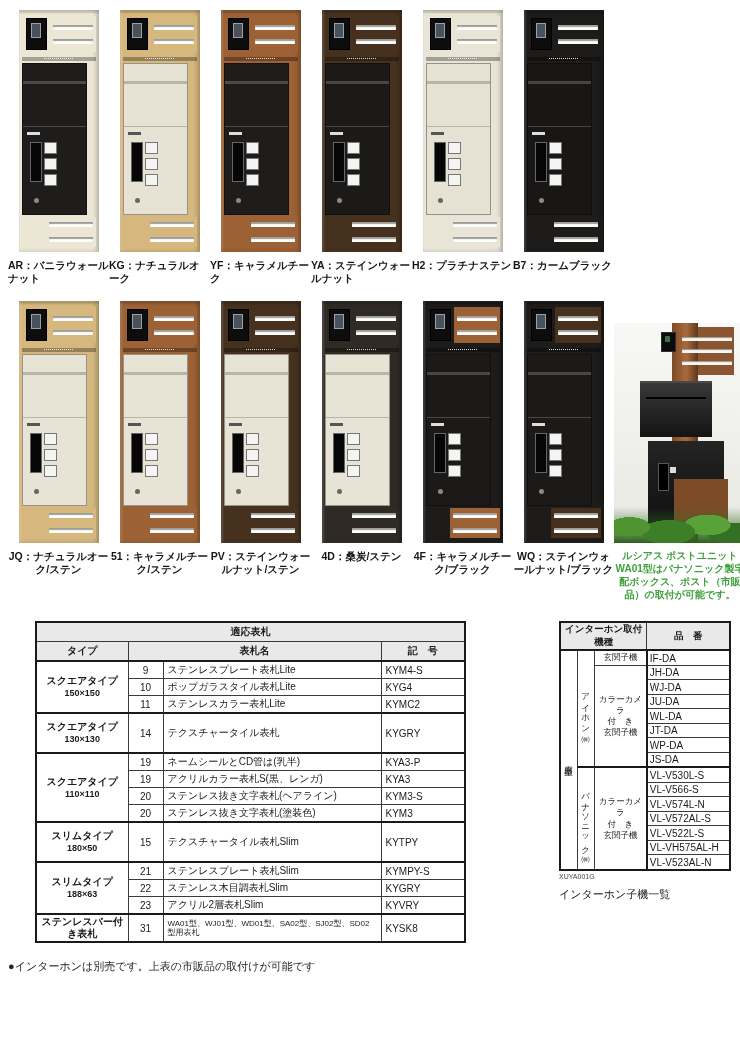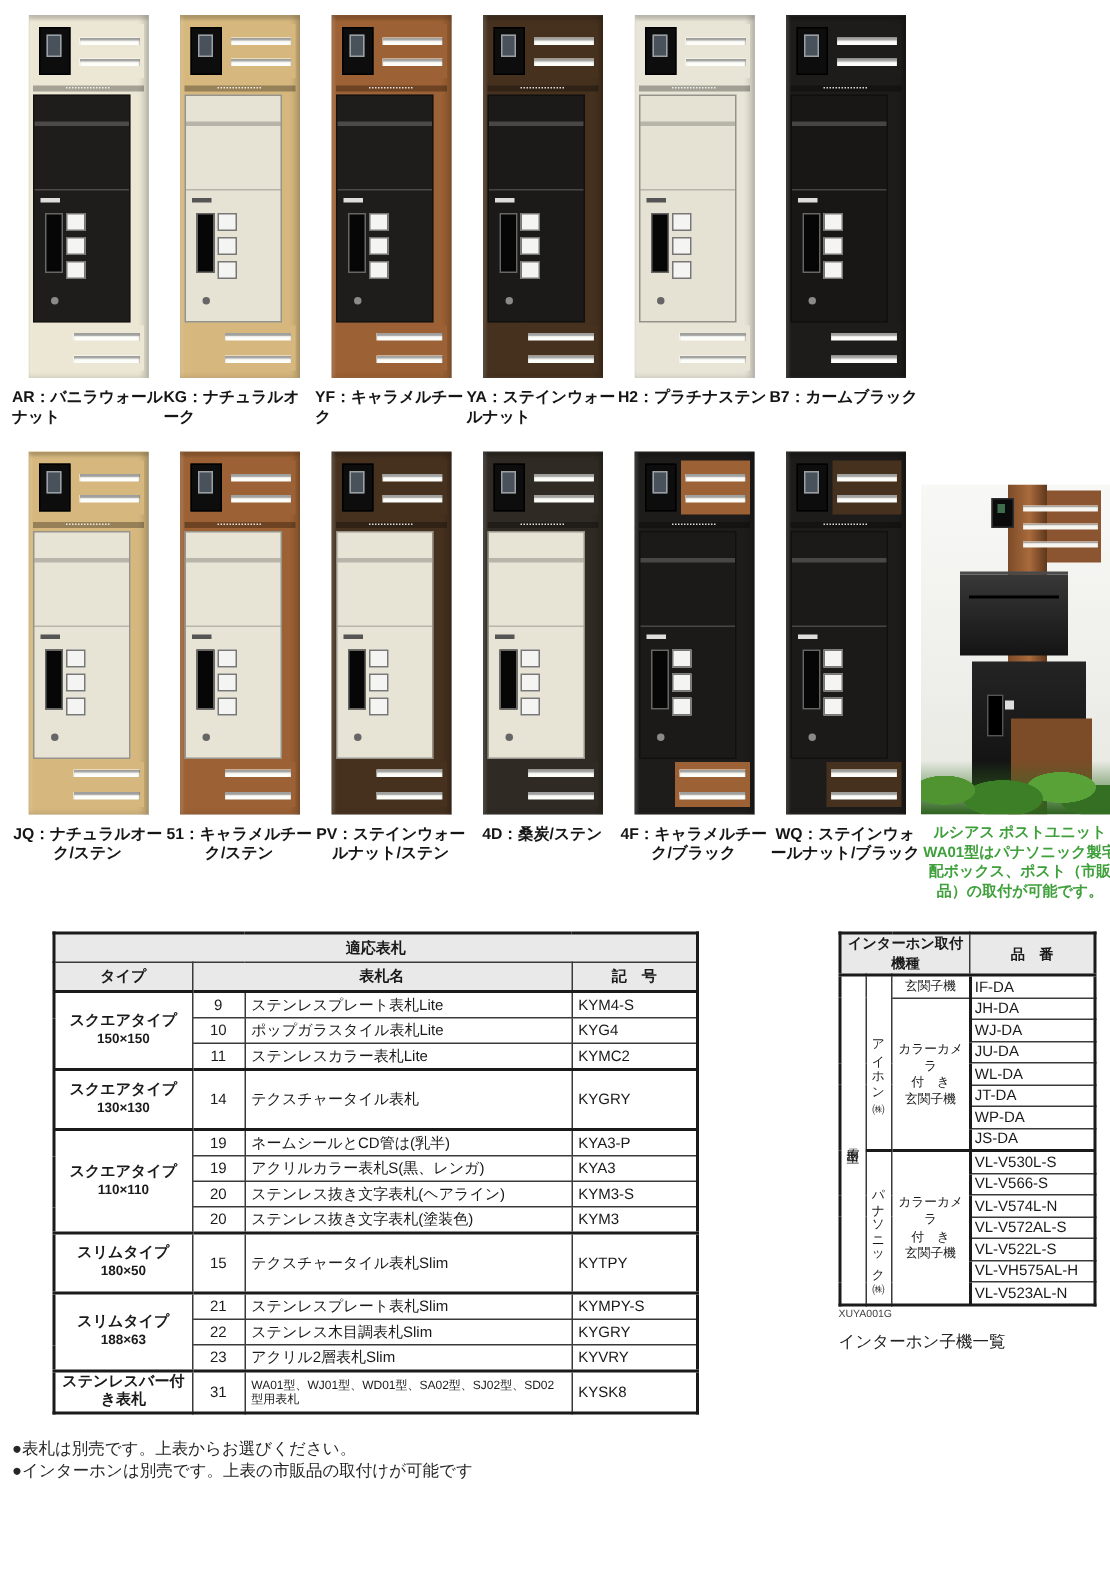--- a/index.html
+++ b/index.html
@@ -576,17 +576,16 @@
               <td class="model-cell">VL-V523AL-N</td>
             </tr>
           </tbody>
       </table>
       <div class="code-note">XUYA001G</div>
       <div class="tbl-caption">インターホン子機一覧</div>
     </div>
   </div>
 
   <div class="notes" id="notes">
-      <div class="note">●表札は別売です。上表からお選びください。</div>
       <div class="note">●インターホンは別売です。上表の市販品の取付けが可能です</div>
     </div>
 
 </div>
 
 </body></html>

